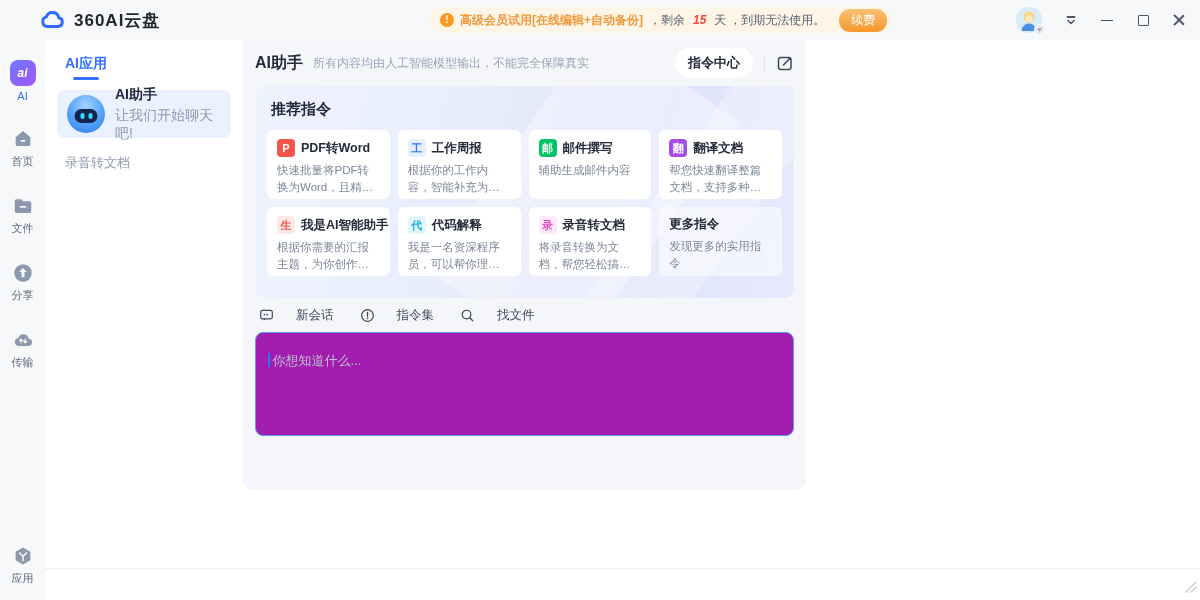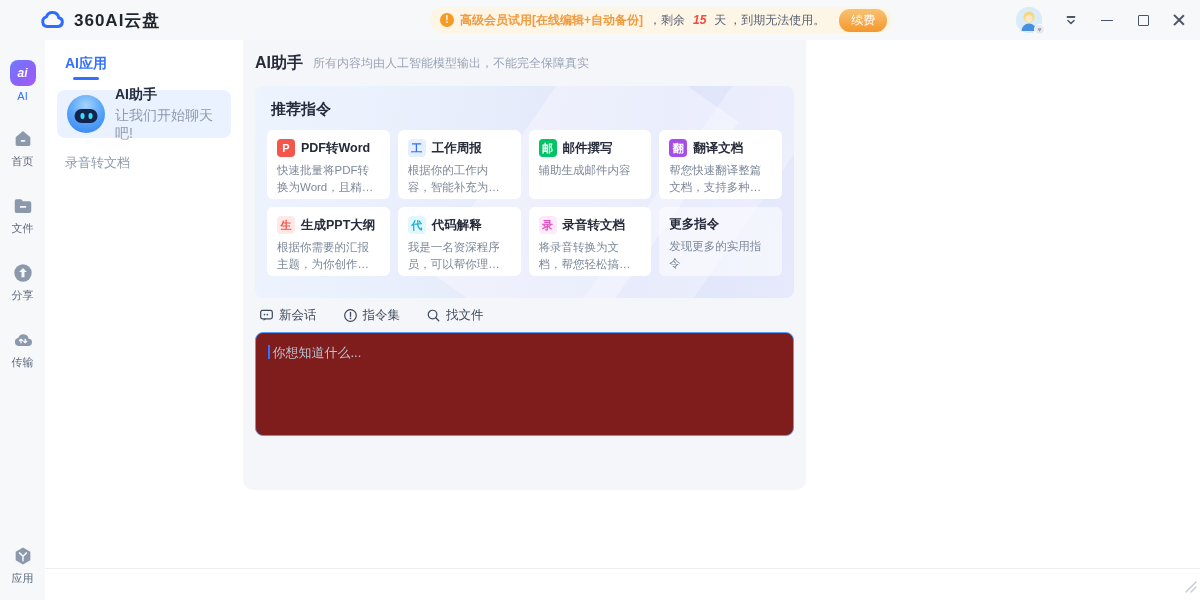--- a/index.html
+++ b/index.html
@@ -64,23 +64,23 @@
   .cards-grid { display:grid; grid-template-columns:repeat(4,1fr); gap:8px; }
   .card { background:#fff; border-radius:6px; padding:9px 10px; height:69px; cursor:pointer; overflow:hidden; }
   .card.translucent { background:rgba(255,255,255,.55); }
   .card-head { display:flex; align-items:center; gap:6px; }
   .badge { width:18px; height:18px; border-radius:4px; font-size:11px; font-weight:bold; display:flex; align-items:center; justify-content:center; flex:0 0 auto; }
   .card-title { font-size:12.5px; font-weight:bold; color:#252b3a; white-space:nowrap; }
   .card-desc { font-size:11.5px; color:#7d8899; line-height:1.45; margin-top:5px; display:-webkit-box; -webkit-line-clamp:2; -webkit-box-orient:vertical; overflow:hidden; }
   
   .greeting { margin-top:10px; background:#fff; border-radius:6px; padding:8px 12px; font-size:13px; color:#252b3a; }
   .actions { display:flex; align-items:center; gap:26px; margin:9px 0 0 4px; }
-  .action { display:flex; align-items:center; gap:5px; font-size:12.5px; color:#3f4a5c; cursor:pointer; }
-  
-  .input-box { margin-top:8px; height:104px; background:#7f1d1d; border:1.5px solid #5b9cf8; border-radius:8px; position:relative; padding:10px 12px; cursor:text; }
+  .action { display:flex; align-items:center; gap:22px; font-size:12.5px; color:#3f4a5c; cursor:pointer; }
+  
+  .input-box { margin-top:8px; height:104px; background:#a21caf; border:1.5px solid #5b9cf8; border-radius:8px; position:relative; padding:18px 12px; cursor:text; }
   .caret { display:inline-block; width:1.5px; height:14px; background:#3370ff; vertical-align:-2px; margin-right:3px; }
   .placeholder { font-size:13px; color:#bac3d0; }
   .input-bottom { position:absolute; left:12px; right:10px; bottom:8px; display:flex; align-items:center; }
   .counter { margin-left:auto; font-size:12px; color:#b8c1ce; margin-right:10px; }
   .send-btn { width:56px; height:26px; border:none; border-radius:6px; background:#a9d3f9; color:#fff; font-size:13px; cursor:pointer; font-family:inherit; }
   
   .bottom-line { position:absolute; left:45px; right:0; top:568px; height:1px; background:#eceef2; }
   .resize-grip { position:absolute; right:3px; bottom:3px; }
   .icon-flex { display:flex; align-items:center; justify-content:center; }
 </style>
@@ -204,20 +204,30 @@
       <div class="assistant-sub">让我们开始聊天吧!</div>
     </div>
   </div>
   <div class="history-label">录音转文档</div>
 </div>
 
 <div class="main-panel">
   <div class="main-header">
     <span class="main-title">AI助手</span>
     <span class="disclaimer">所有内容均由人工智能模型输出，不能完全保障真实</span>
+    <span class="header-right">
+      <button class="cmd-center-btn">指令中心</button>
+      <span class="header-divider"></span>
+      <span class="icon-flex">
+        <svg width="18" height="18" viewBox="0 0 18 18" fill="none">
+          <rect x="2.5" y="3.5" width="12.5" height="12" rx="2.4" stroke="#3f4a5c" stroke-width="1.5"></rect>
+          <path d="M7.5,11 L13.5,4.8 M13,4.3 l1.4,1.4" stroke="#3f4a5c" stroke-width="1.5" stroke-linecap="round"></path>
+        </svg>
+      </span>
+    </span>
   </div>
 
   <div class="hero">
     <div class="hero-inner">
       <div class="hero-title">推荐指令</div>
       <div class="cards-grid">
         <div class="card">
           <div class="card-head">
             <span class="badge" style="background:#f5564b;color:#ffffff">P</span>
             <span class="card-title">PDF转Word</span>
@@ -241,21 +251,21 @@
         <div class="card">
           <div class="card-head">
             <span class="badge" style="background:#a64ce8;color:#ffffff">翻</span>
             <span class="card-title">翻译文档</span>
           </div>
           <div class="card-desc">帮您快速翻译整篇文档，支持多种语言</div>
         </div>
         <div class="card">
           <div class="card-head">
             <span class="badge" style="background:#ffe9e7;color:#f5564b">生</span>
-            <span class="card-title">生成PPT大纲</span>
+            <span class="card-title">我是AI智能助手</span>
           </div>
           <div class="card-desc">根据你需要的汇报主题，为你创作一份PP...</div>
         </div>
         <div class="card">
           <div class="card-head">
             <span class="badge" style="background:#e2f7fd;color:#18b2d8">代</span>
             <span class="card-title">代码解释</span>
           </div>
           <div class="card-desc">我是一名资深程序员，可以帮你理解代码</div>
         </div>

